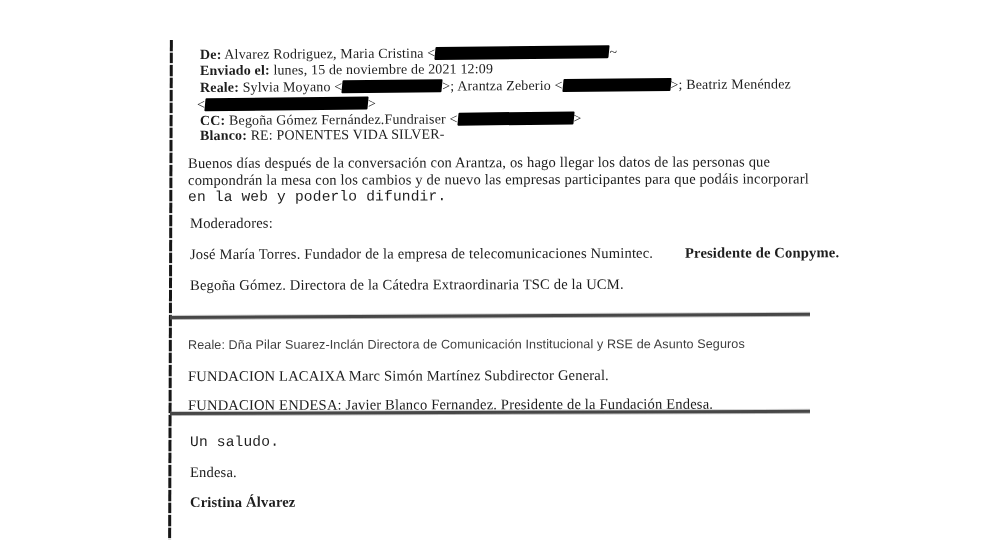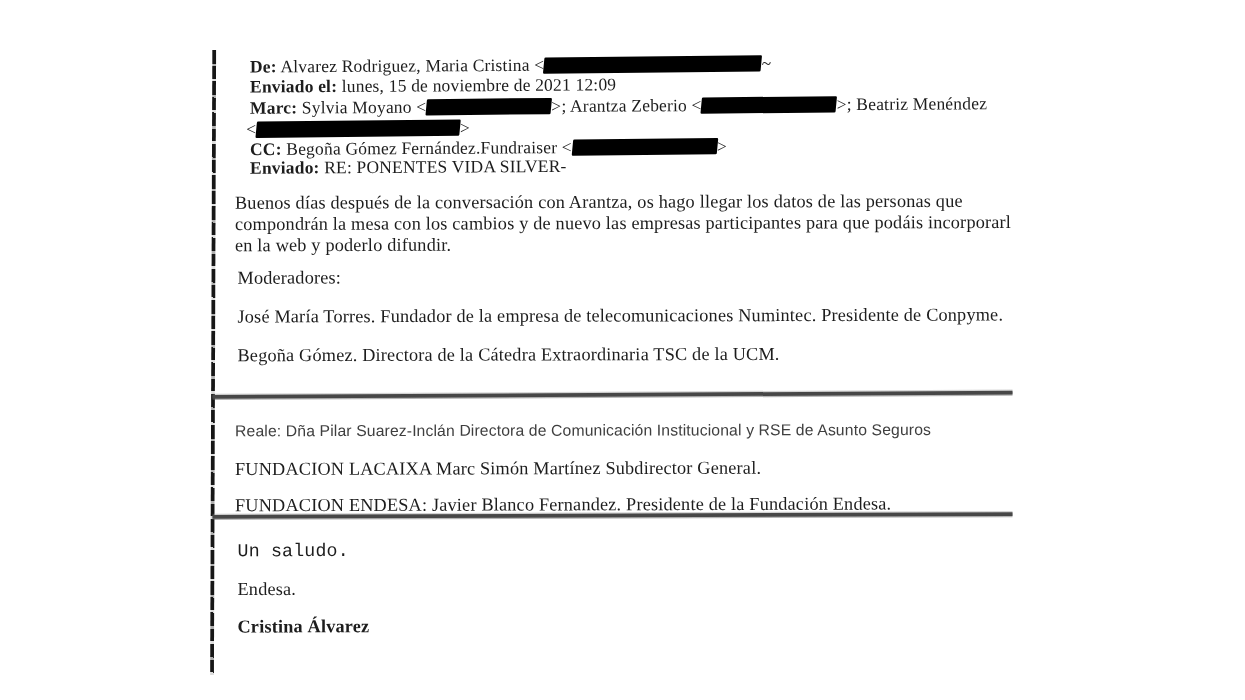--- a/index.html
+++ b/index.html
@@ -47,62 +47,62 @@
     box-shadow:0 1px 0 rgba(90,90,90,.45), 0 -1px 0 rgba(130,130,130,.35);
     transform-origin:left center;
   }
   .sansline{
     font-family:"Liberation Sans","DejaVu Sans",sans-serif;
     font-size:12.6px;
     color:var(--secondary-ink,#3f3f3f);
     letter-spacing:0.1px;
     transform:rotate(-0.1deg);
   }
-  .bold{font-weight:normal;}
+  .bold{font-weight:bold;margin-left:28px;}
 </style>
 </head>
 <body>
 
 <div class="page" style="--ink: #1d1d1d; --secondary-ink: #3f3f3f; --redaction: #000000; --rule: #474747;">
   <div class="scan">
 
     <div class="vline"></div>
 
     <div class="line hdr" style="left:200px;top:47px;">
       <span class="lbl">De:</span>
       <span>Alvarez Rodriguez, Maria Cristina &lt;</span><span class="redact" style="width:174px;"></span><span>~</span>
     </div>
 
     <div class="line hdr" style="left:200px;top:63px;">
       <span class="lbl">Enviado el:</span>
       <span>lunes, 15 de noviembre de 2021 12:09</span>
     </div>
 
     <div class="line hdr" style="left:200px;top:80px;">
-      <span class="lbl">Marc:</span>
+      <span class="lbl">Reale:</span>
       <span>Sylvia Moyano &lt;</span><span class="redact" style="width:100px;"></span><span>&gt;; Arantza Zeberio &lt;</span><span class="redact" style="width:108px;"></span><span>&gt;; Beatriz Menéndez</span>
     </div>
 
     <div class="line hdr" style="left:197px;top:97px;">
       <span>&lt;</span><span class="redact" style="width:163px;"></span><span>&gt;</span>
     </div>
 
     <div class="line hdr" style="left:200px;top:113px;">
       <span class="lbl">CC:</span>
       <span>Begoña Gómez Fernández.Fundraiser &lt;</span><span class="redact" style="width:116px;"></span><span>&gt;</span>
     </div>
 
     <div class="line hdr" style="left:200px;top:128px;">
-      <span class="lbl">Enviado:</span>
+      <span class="lbl">Blanco:</span>
       <span>RE: PONENTES VIDA SILVER-</span>
     </div>
 
     <div class="line bodytxt" style="left:188px;top:155px;">Buenos días después de la conversación con Arantza, os hago llegar los datos de las personas que</div>
     <div class="line bodytxt" style="left:188px;top:172px;">compondrán la mesa con los cambios y de nuevo las empresas participantes para que podáis incorporarl</div>
-    <div class="line bodytxt" style="left:188px;top:189px;">en la web y poderlo difundir.</div>
+    <div class="line bodytxt" style="left:188px;top:189px;font-family:Liberation Mono, monospace;">en la web y poderlo difundir.</div>
 
     <div class="line bodytxt" style="left:190px;top:215px;text-align:center;">Moderadores:</div>
 
     <div class="line bodytxt" style="left:190px;top:246px;">
       <span>José María Torres. Fundador de la empresa de telecomunicaciones Numintec. </span><span class="bold">Presidente de Conpyme.</span>
     </div>
 
     <div class="line bodytxt" style="left:190px;top:277px;">Begoña Gómez. Directora de la Cátedra Extraordinaria TSC de la UCM.</div>
 
     <div class="hrule" style="left:170px;top:316px;width:640px;transform:rotate(-0.3deg);"></div>

